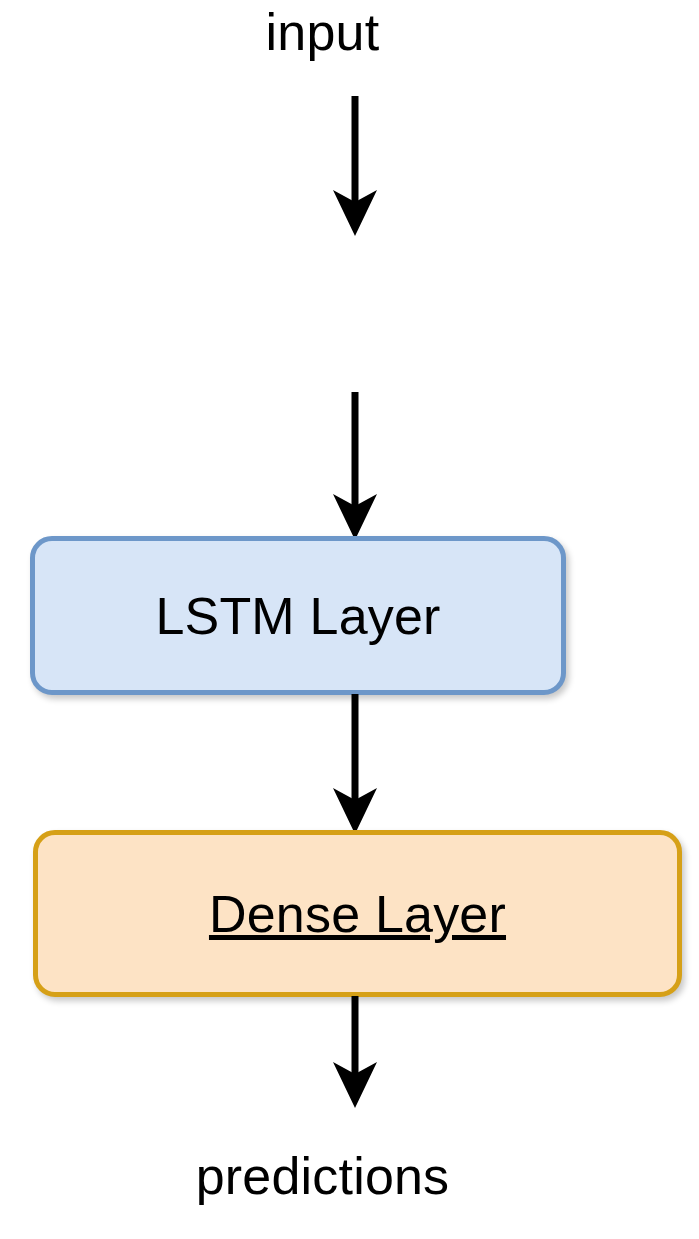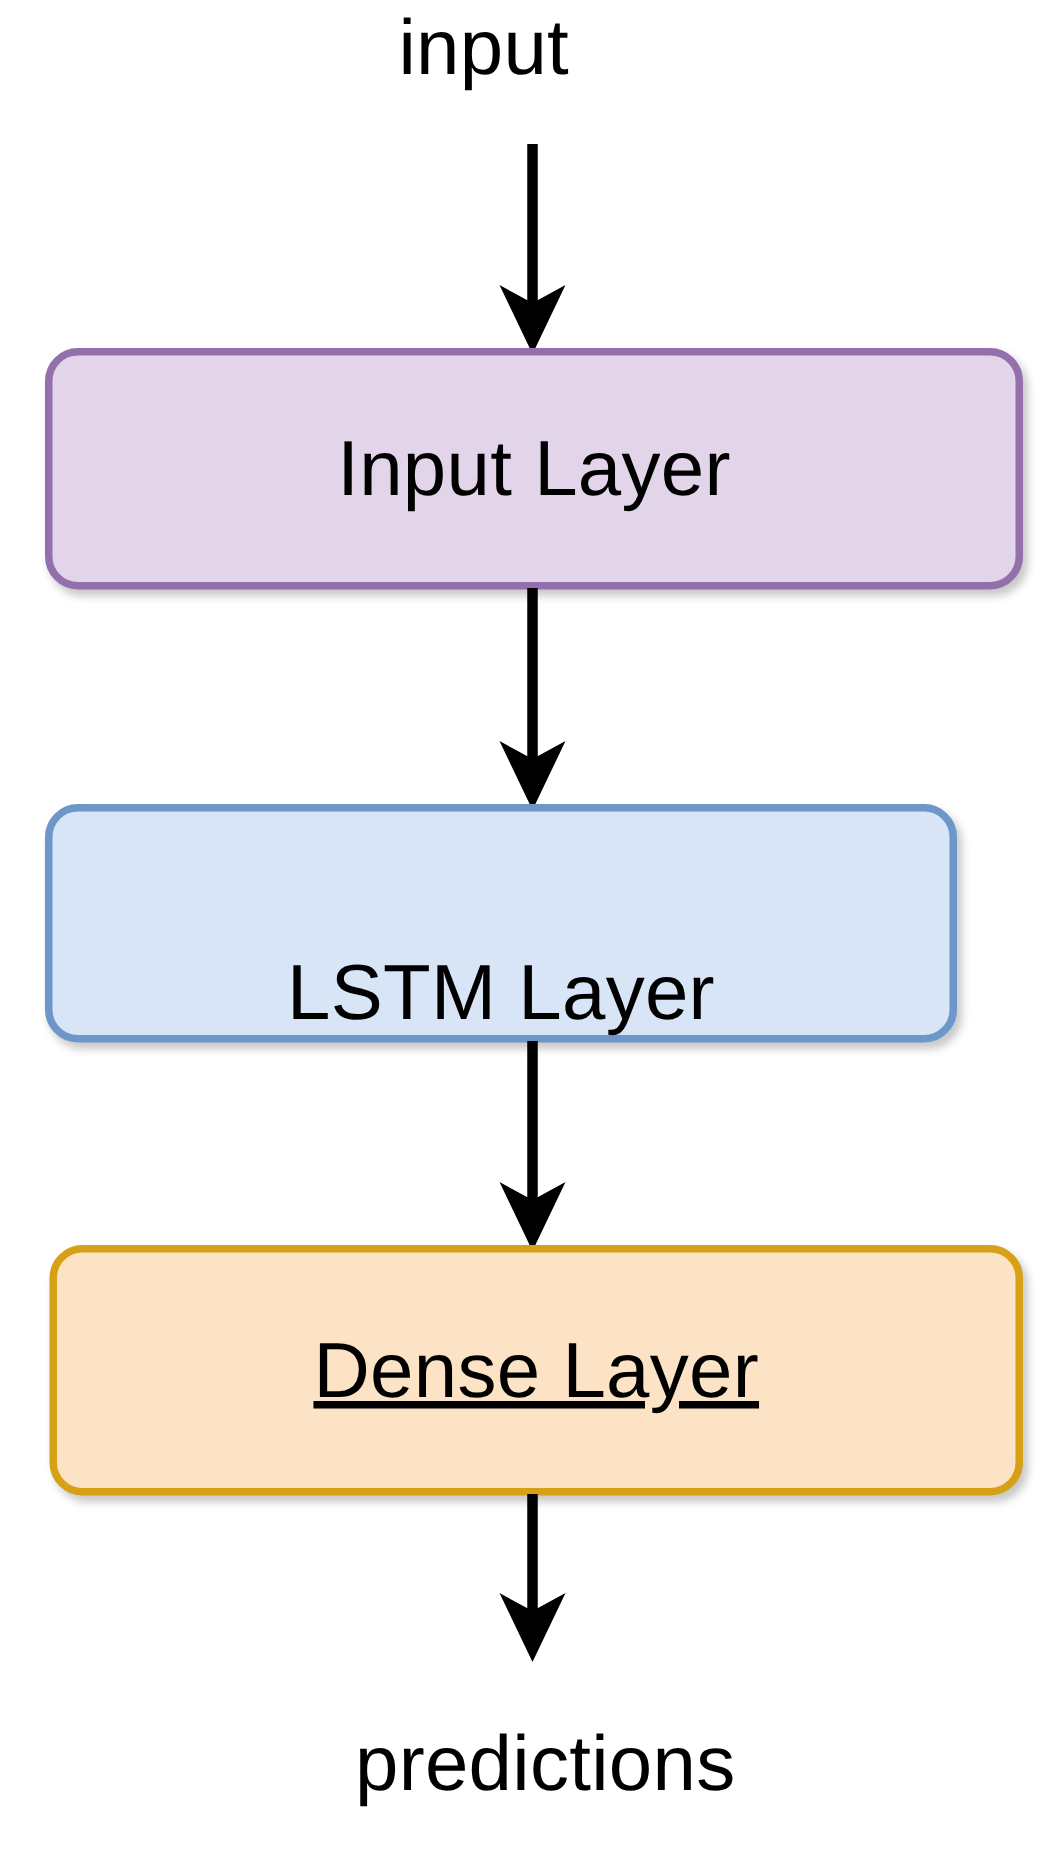--- a/index.html
+++ b/index.html
@@ -28,21 +28,21 @@
     width: 645px;
     text-align: center;
     font-size: 52px;
     line-height: 56px;
     color: #000000;
     font-weight: 400;
     letter-spacing: 0.2px;
     white-space: nowrap;
   }
   #label-input  { top: 4px; }
-  #label-output { top: 1148px; margin-left: 41px; }
+  #label-output { top: 1148px; }
 
   
   .layer-node {
     position: absolute;
     box-sizing: border-box;
     border-style: solid;
     border-width: 5px;
     border-radius: 22px;
     display: flex;
     align-items: center;
@@ -58,21 +58,21 @@
     white-space: nowrap;
     text-align: center;
   }
 
   #node-input-layer {
     left: 30px;  top: 232px;
     width: 652px; height: 161px;
   }
   #node-lstm-layer {
     left: 30px;  top: 536px;
-    width: 608px; height: 159px; align-items: flex-end;
+    width: 536px; height: 159px;
   }
   #node-dense-layer {
     left: 33px;  top: 830px;
     width: 649px; height: 167px; text-decoration: underline;
   }
 
   
   .connector {
     position: absolute;
     left: 0;
@@ -91,23 +91,20 @@
 
   <div id="label-input" class="endpoint-label">input</div>
 
   <svg id="edge-input-to-input-layer" class="connector" viewBox="0 0 699 140">
     <g>
       <line x1="355" y1="0" x2="355" y2="126" stroke="#000000" stroke-width="7"></line>
       <path d="M 355 140 L 333 94 L 355 106 L 377 94 Z" fill="#000000"></path>
     </g>
   </svg>
 
-  <div id="node-input-layer" class="layer-node" style="background:#e2d5e9;border-color:#9370ab;">
-    <span class="node-text">Input Layer</span>
-  </div>
 
   <svg id="edge-input-layer-to-lstm" class="connector" viewBox="0 0 699 148">
     <g>
       <line x1="355" y1="0" x2="355" y2="134" stroke="#000000" stroke-width="7"></line>
       <path d="M 355 148 L 333 102 L 355 114 L 377 102 Z" fill="#000000"></path>
     </g>
   </svg>
 
   <div id="node-lstm-layer" class="layer-node" style="background:#d7e5f7;border-color:#6d97c9;">
     <span class="node-text">LSTM Layer</span>

